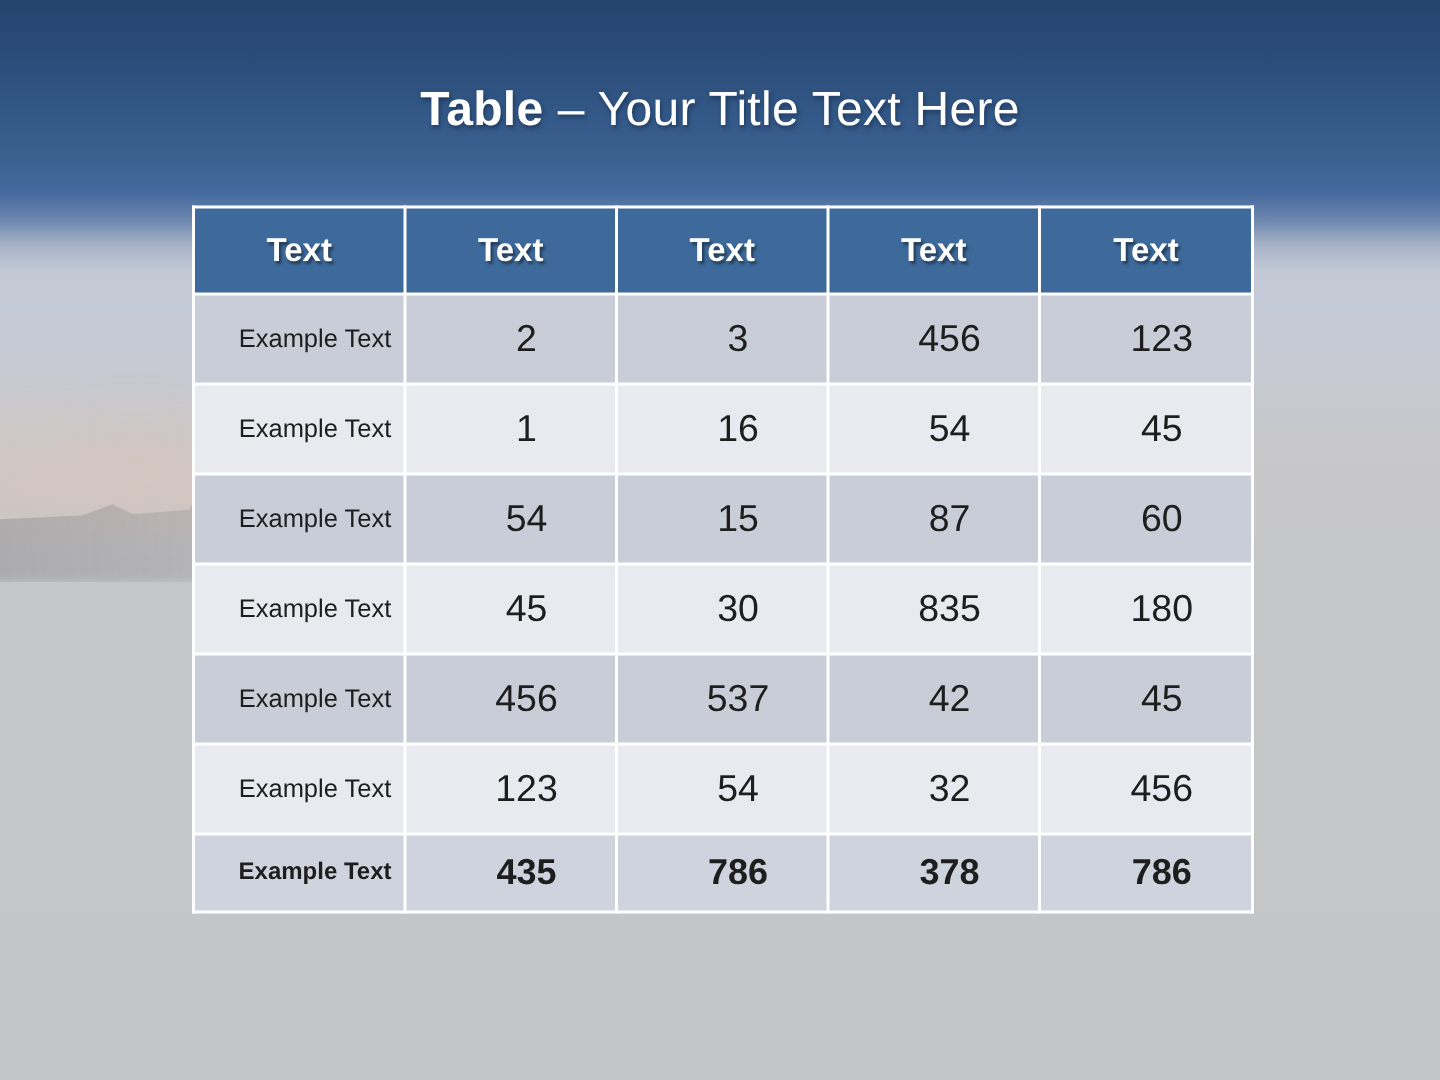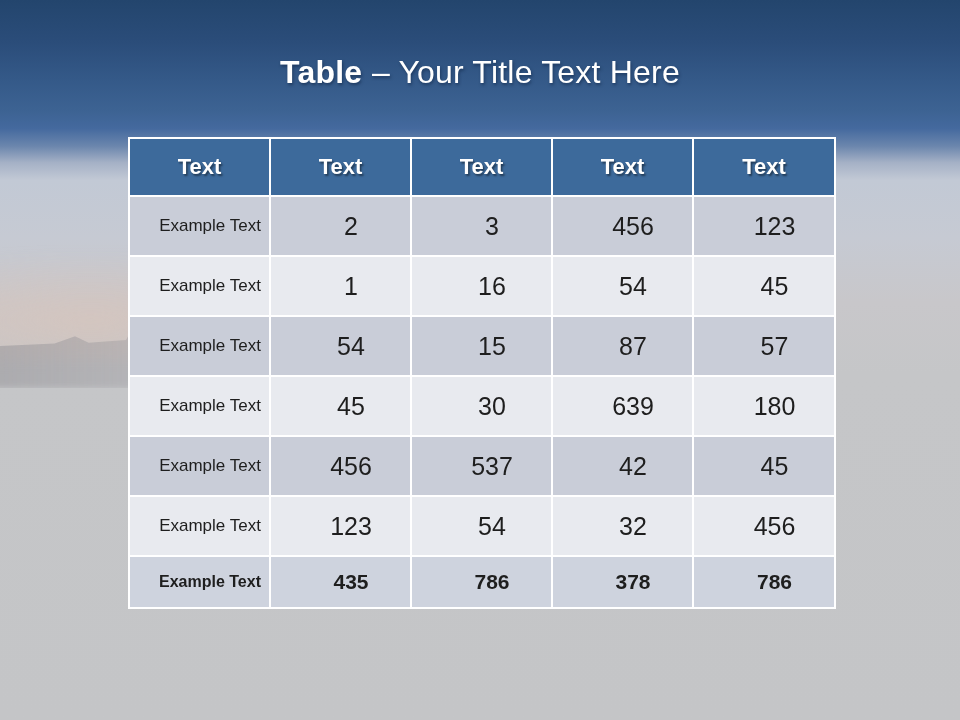--- a/index.html
+++ b/index.html
@@ -62,21 +62,21 @@
     color:#ffffff;font-weight:700;font-size:22px;height:56px;
     text-shadow:1.5px 2px 2px rgba(0,0,0,0.45);
   }
   .data-table td{color:var(--cell-text,#1e1e1e);height:58px;padding-left:21px;}
   tr.row-odd  td{background:var(--row-odd,#c9cdd8);}
   tr.row-even td{background:var(--row-even,#e8eaef);}
   tr.row-total td{background:var(--row-total,#ced3de);font-weight:700;height:50px;}
   td.label{font-size:17px;}
   td.value{font-size:25px;}
   tr.row-total td.label{font-size:16px;}
-  tr.row-total td.value{font-size:21px;}
+  tr.row-total td.value{font-size:24px;}
 </style>
 </head>
 <body>
 
 <div class="slide">
   <div class="glow"></div>
   <div class="silhouette"></div>
 
   <h1 class="title"><span class="t-bold">Table</span><span class="t-rest">– Your Title Text Here</span></h1>
 
@@ -110,27 +110,27 @@
         <td class="value">1</td>
         <td class="value">16</td>
         <td class="value">54</td>
         <td class="value">45</td>
       </tr>
       <tr class="row-odd">
         <td class="label">Example Text</td>
         <td class="value">54</td>
         <td class="value">15</td>
         <td class="value">87</td>
-        <td class="value">57</td>
+        <td class="value">60</td>
       </tr>
       <tr class="row-even">
         <td class="label">Example Text</td>
         <td class="value">45</td>
         <td class="value">30</td>
-        <td class="value">639</td>
+        <td class="value">835</td>
         <td class="value">180</td>
       </tr>
       <tr class="row-odd">
         <td class="label">Example Text</td>
         <td class="value">456</td>
         <td class="value">537</td>
         <td class="value">42</td>
         <td class="value">45</td>
       </tr>
       <tr class="row-even">

